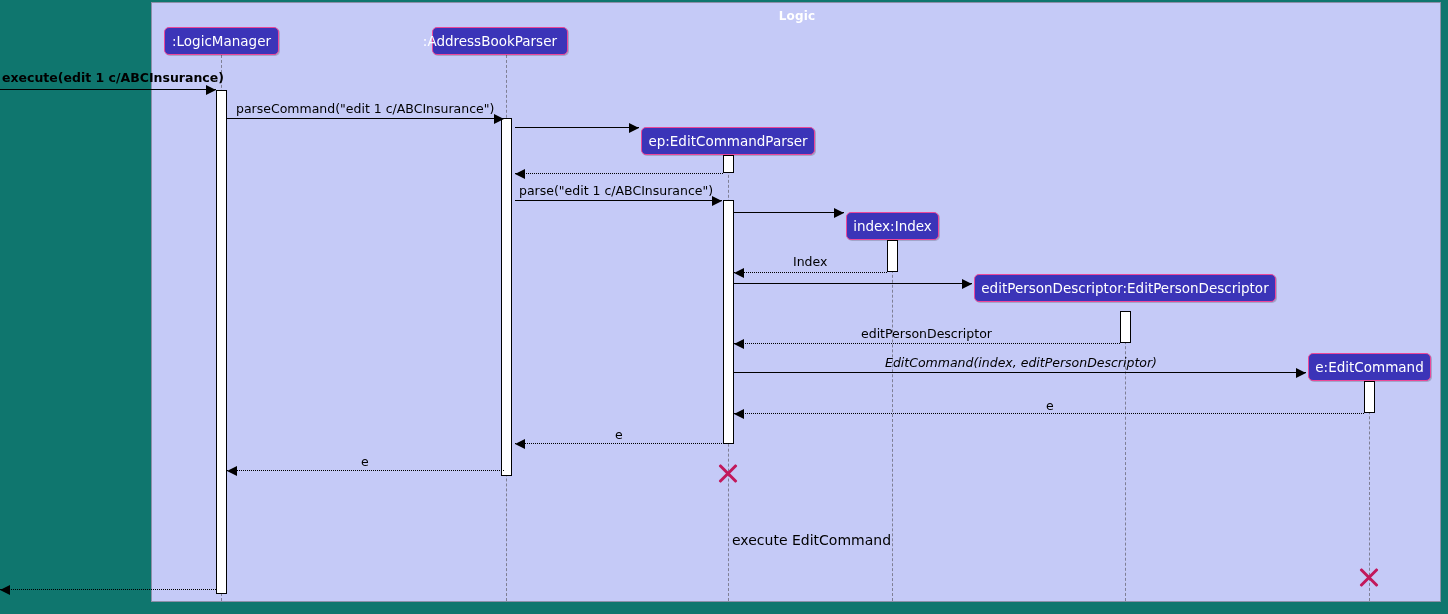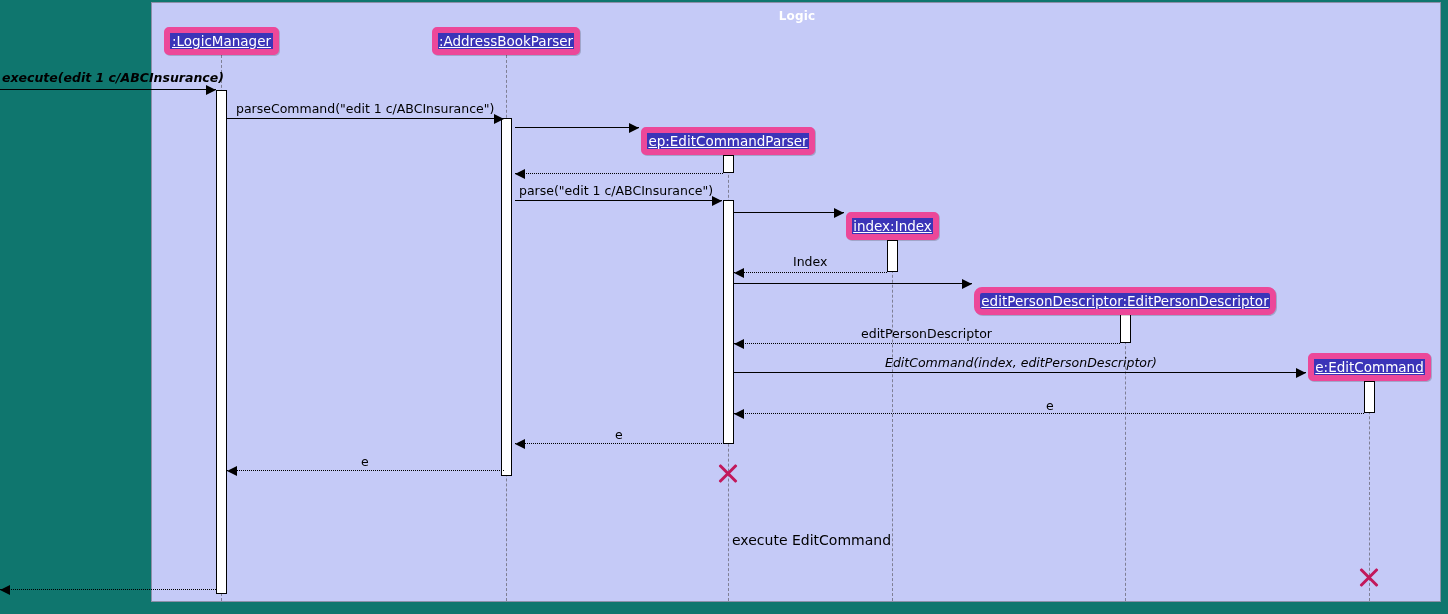--- a/index.html
+++ b/index.html
@@ -35,31 +35,30 @@
     color: #ffffff;
     font-size: 12px;
     font-weight: bold;
     letter-spacing: .2px;
   }
   
   .participant {
     position: absolute;
     background: #3b34b8;
     color: #ffffff;
-    border: 6px solid #ec4899;
+    border: 1px solid #ec4899;
     border-radius: 5px;
     font-size: 13.5px;
     display: flex;
     align-items: center;
     justify-content: center;
     box-sizing: border-box;
     white-space: nowrap;
     padding: 0 10px;
     box-shadow: 1px 1px 0 rgba(0,0,0,.18);
-    text-decoration: underline;
   }
   
   .lifeline {
     position: absolute;
     width: 0;
     border-left: 1px dashed #7f7f95;
   }
   
   .activation {
     position: absolute;
@@ -91,21 +90,21 @@
     border-bottom: 5px solid transparent;
     border-right: 10px solid #000000;
   }
   .msg-label {
     position: absolute;
     font-size: 12.5px;
     color: #000000;
     white-space: nowrap;
     line-height: 1;
   }
-  .msg-label.bold { font-weight: bold; font-style: italic; }
+  .msg-label.bold { font-weight: bold; }
   
   .destroy-x {
     position: absolute;
     width: 24px;
     height: 24px;
   }
   .destroy-x span {
     position: absolute;
     left: 0; top: 11px;
     width: 24px; height: 3px;
@@ -205,30 +204,30 @@
       <div class="msg-line dotted" style="left: 227px; top: 470px; width: 277px;"></div>
       <div class="arrowhead arrow-left" style="top: 466px; left: 227px;"></div>
       <div class="msg-label" style="left: 361px; top: 456px;">e</div>
       <div class="msg-line dotted" style="left: 0px; top: 589px; width: 216px;"></div>
       <div class="arrowhead arrow-left" style="top: 585px; left: 0px;"></div>
     </div>
   <div id="participants-layer">
       <div class="participant" style="left: 164px; top: 27px; width: 115px; height: 28px;">
         <span>:LogicManager</span>
       </div>
-      <div class="participant" style="left: 432px; top: 27px; width: 148px; height: 28px;">
+      <div class="participant" style="left: 432px; top: 27px; width: 136px; height: 28px; justify-content: flex-end;">
         <span>:AddressBookParser</span>
       </div>
       <div class="participant" style="left: 641px; top: 127px; width: 174px; height: 28px; text-align: right;">
         <span>ep:EditCommandParser</span>
       </div>
       <div class="participant" style="left: 846px; top: 212px; width: 93px; height: 28px;">
         <span>index:Index</span>
       </div>
-      <div class="participant" style="left: 974px; top: 287px; width: 302px; height: 28px; border-radius: 8px;">
+      <div class="participant" style="left: 974px; top: 274px; width: 302px; height: 28px;">
         <span>editPersonDescriptor:EditPersonDescriptor</span>
       </div>
       <div class="participant" style="left: 1308px; top: 353px; width: 123px; height: 28px;">
         <span>e:EditCommand</span>
       </div>
     </div>
   <div id="destroy-layer">
       <div class="destroy-x" style="left: 716px; top: 461px;">
         <span></span>
         <span></span>

